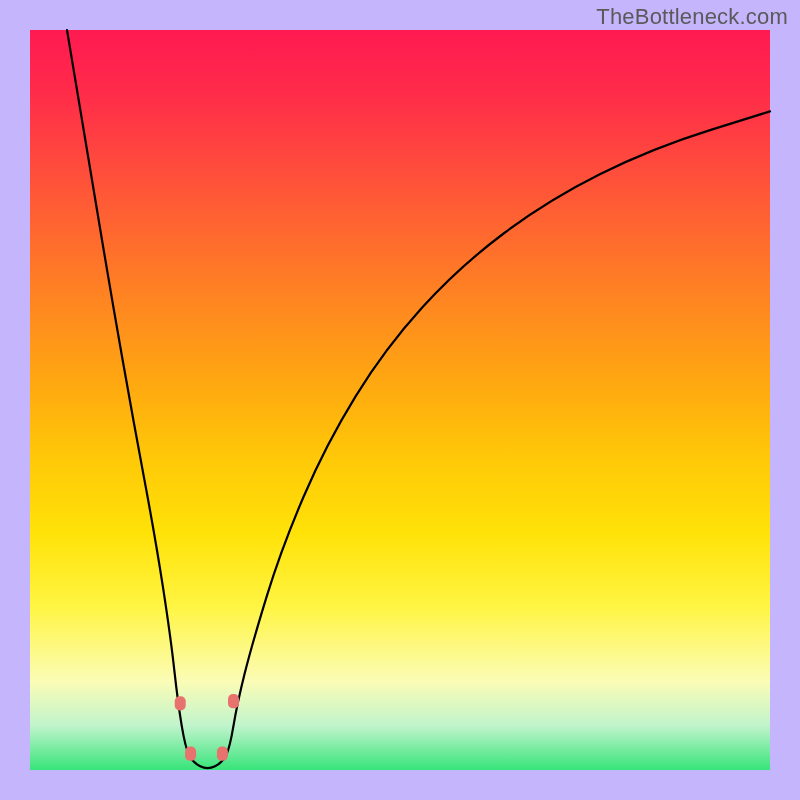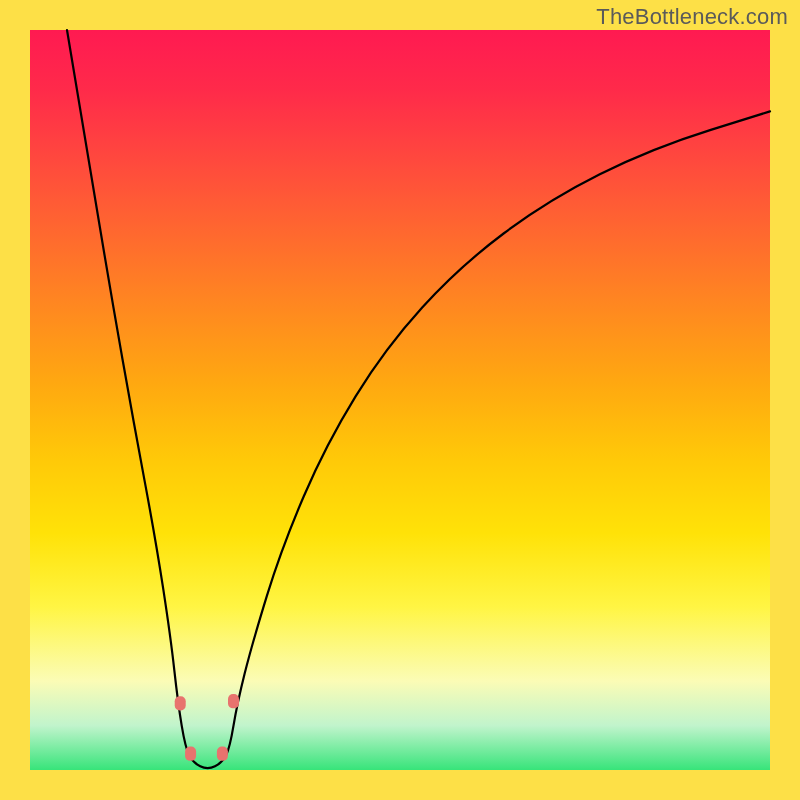--- a/index.html
+++ b/index.html
@@ -7,21 +7,21 @@
     padding: 0;
     width: 800px;
     height: 800px;
     background: #000;
     overflow: hidden;
   }
   .canvas-wrap {
     position: relative;
     width: 800px;
     height: 800px;
-    background: #fde047;
+    background: #c4b5fd;
   }
   .plot-area {
     position: absolute;
     left: 30px;
     top: 30px;
     width: 740px;
     height: 740px;
     background: linear-gradient(to bottom,
       #ff1a51 0%,
       #ff2a4a 8%,

